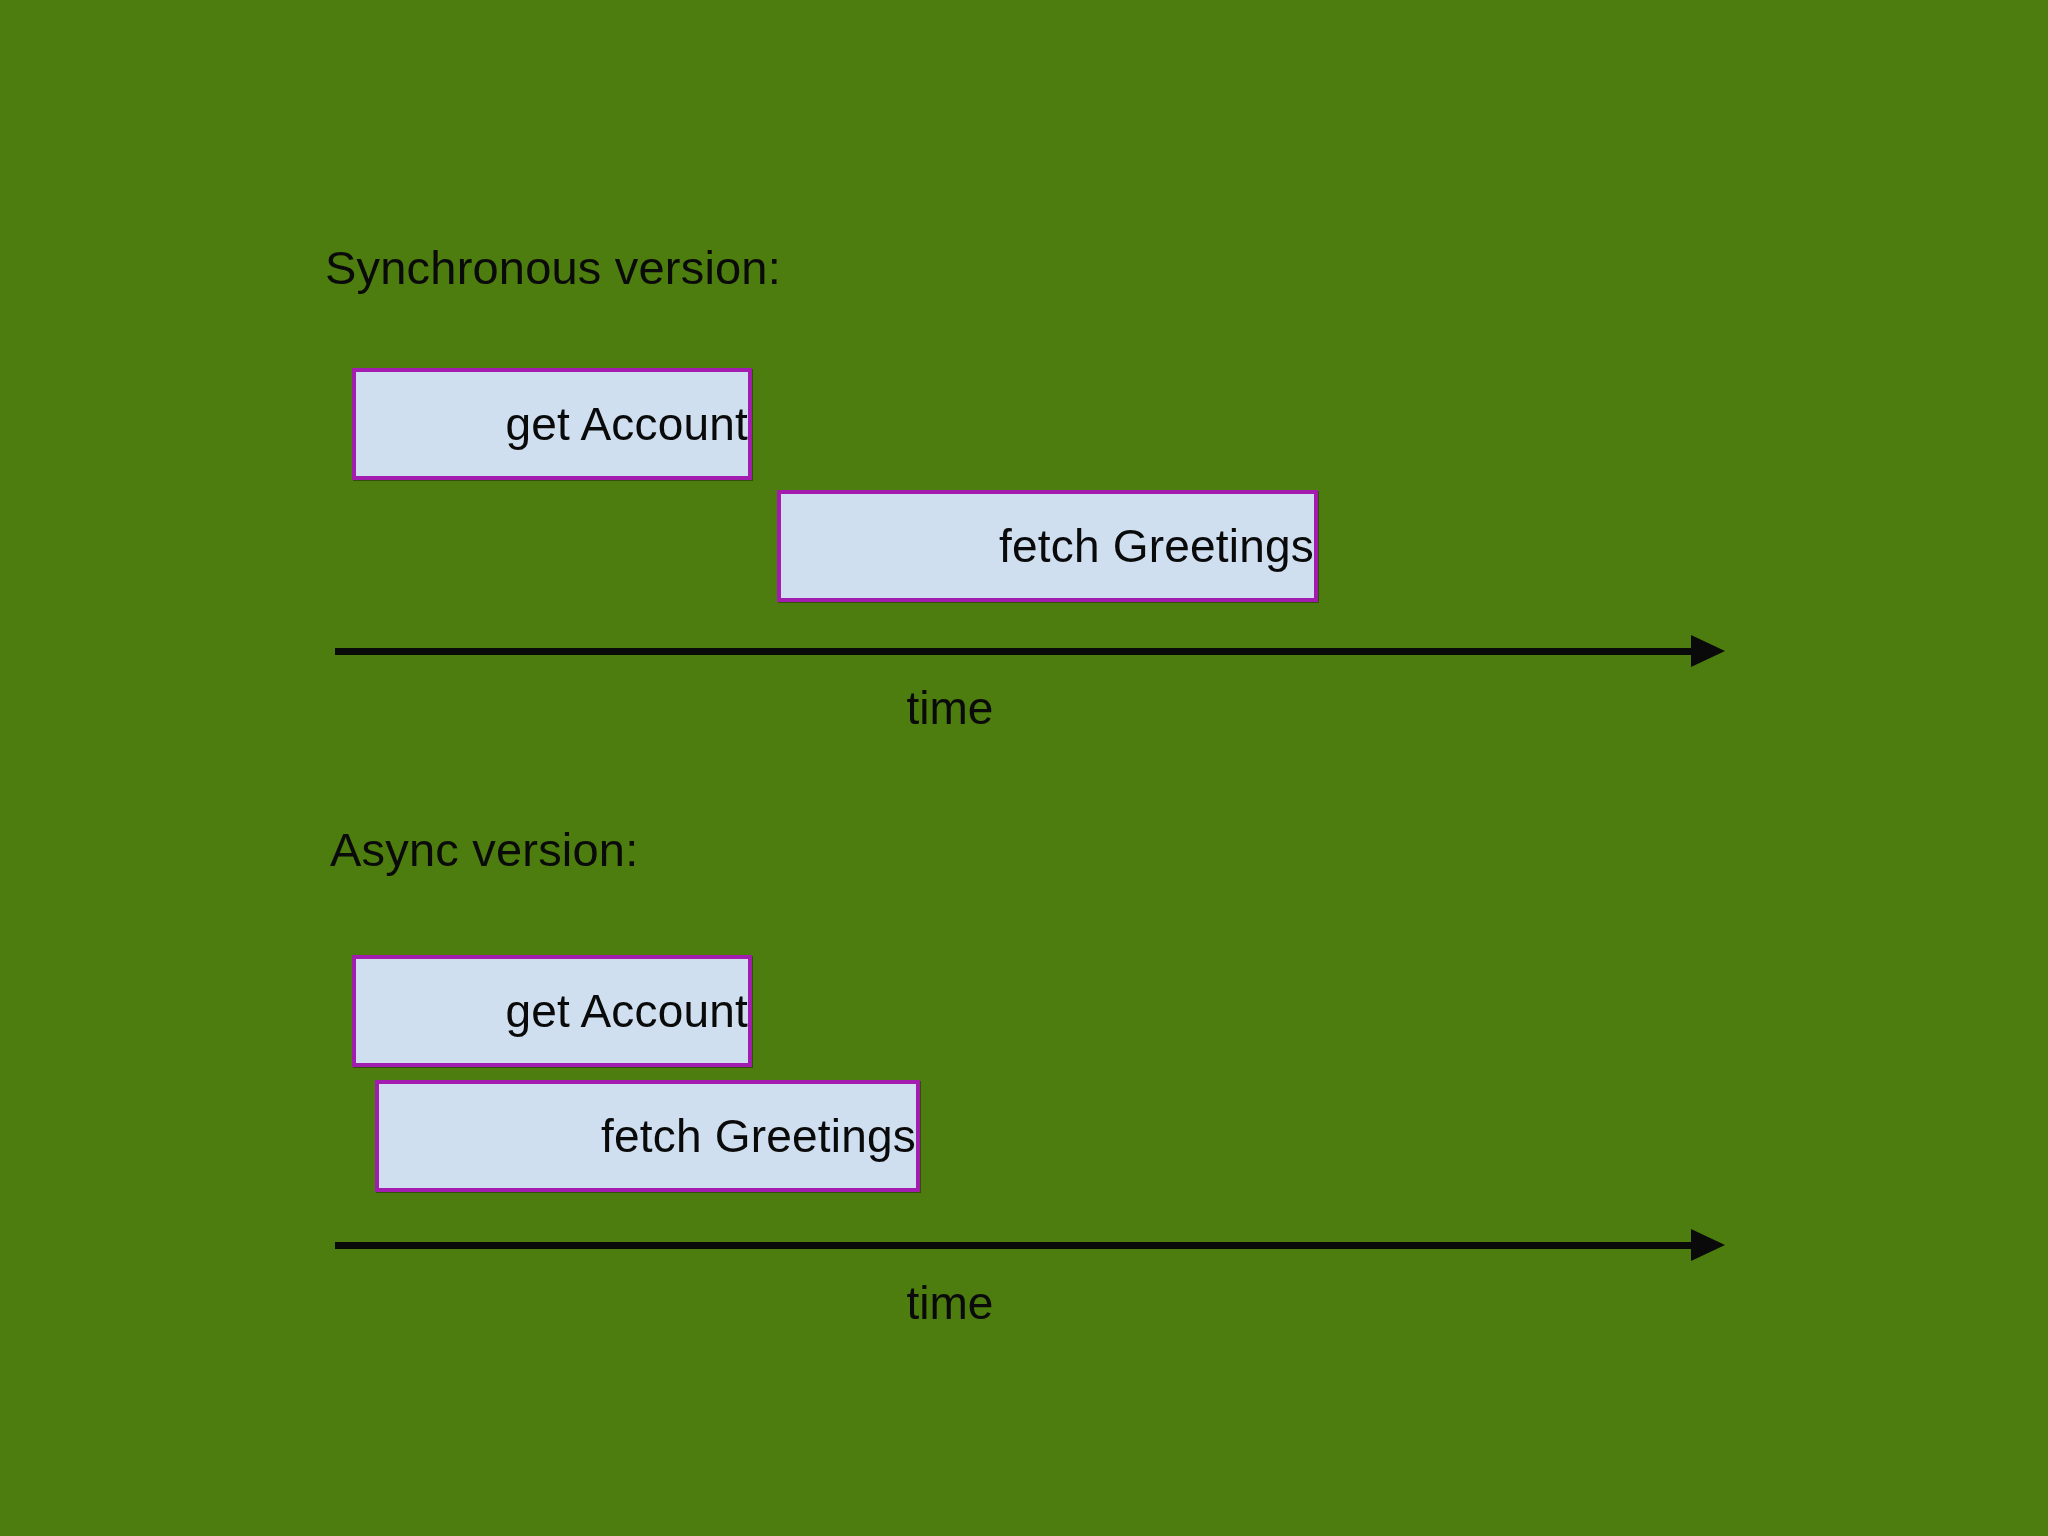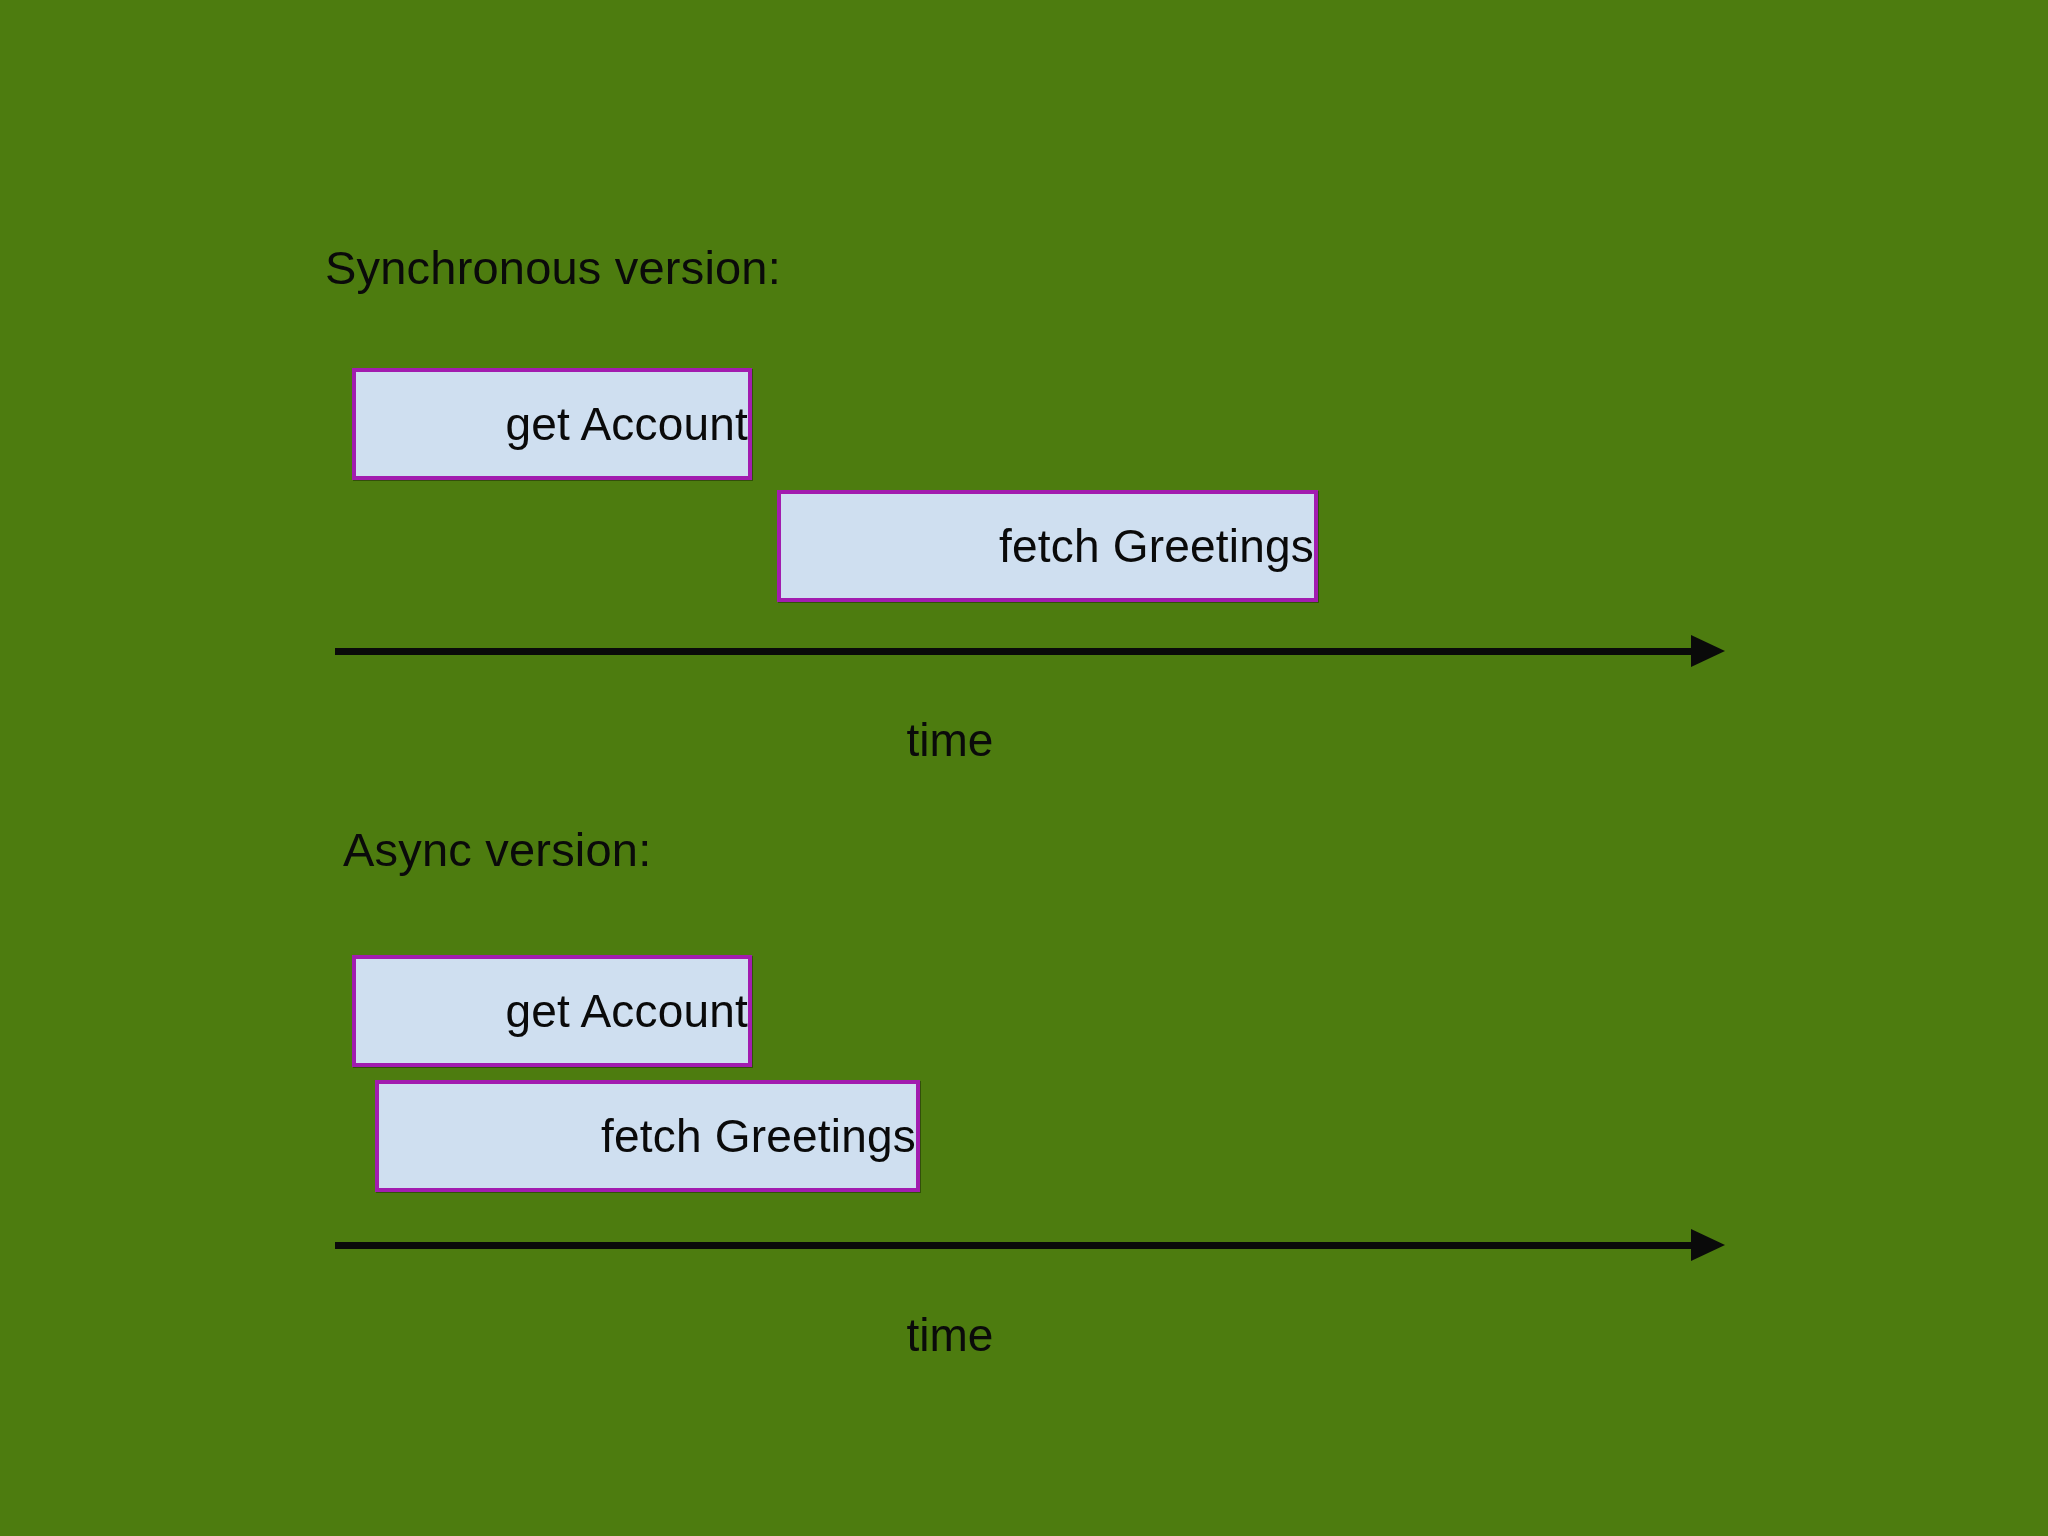--- a/index.html
+++ b/index.html
@@ -76,21 +76,20 @@
   }
   .axis-caption {
     position: absolute;
     font-family: "Liberation Sans", sans-serif;
     font-size: 46px;
     font-weight: 400;
     line-height: 1;
     color: #0a0a0a;
     white-space: nowrap;
     text-align: center;
-    margin-top: 32px;
   }
 </style>
 </head>
 <body>
 
 <div id="canvas">
 
   <div class="section-title" style="left:325px; top:244px;">Synchronous version:</div>
 
   <div class="task-box" style="left:352px; top:368px; width:400px; height:112px;">
@@ -101,21 +100,21 @@
     <span class="task-label">fetch Greetings</span>
   </div>
 
   <div class="timeline" style="left:335px; top:632px; width:1390px;">
     <div class="axis-line" style="width:1358px;"></div>
     <div class="axis-arrowhead" style="left:1356px;"></div>
   </div>
 
   <div class="axis-caption" style="left:810px; top:685px; width:280px;">time</div>
 
-  <div class="section-title" style="left:343px; top:826px;">Async version:</div>
+  <div class="section-title" style="left:330px; top:826px;">Async version:</div>
 
   <div class="task-box" style="left:352px; top:955px; width:400px; height:112px;">
     <span class="task-label">get Account</span>
   </div>
 
   <div class="task-box" style="left:375px; top:1080px; width:545px; height:112px;">
     <span class="task-label">fetch Greetings</span>
   </div>
 
   <div class="timeline" style="left:335px; top:1226px; width:1390px;">

